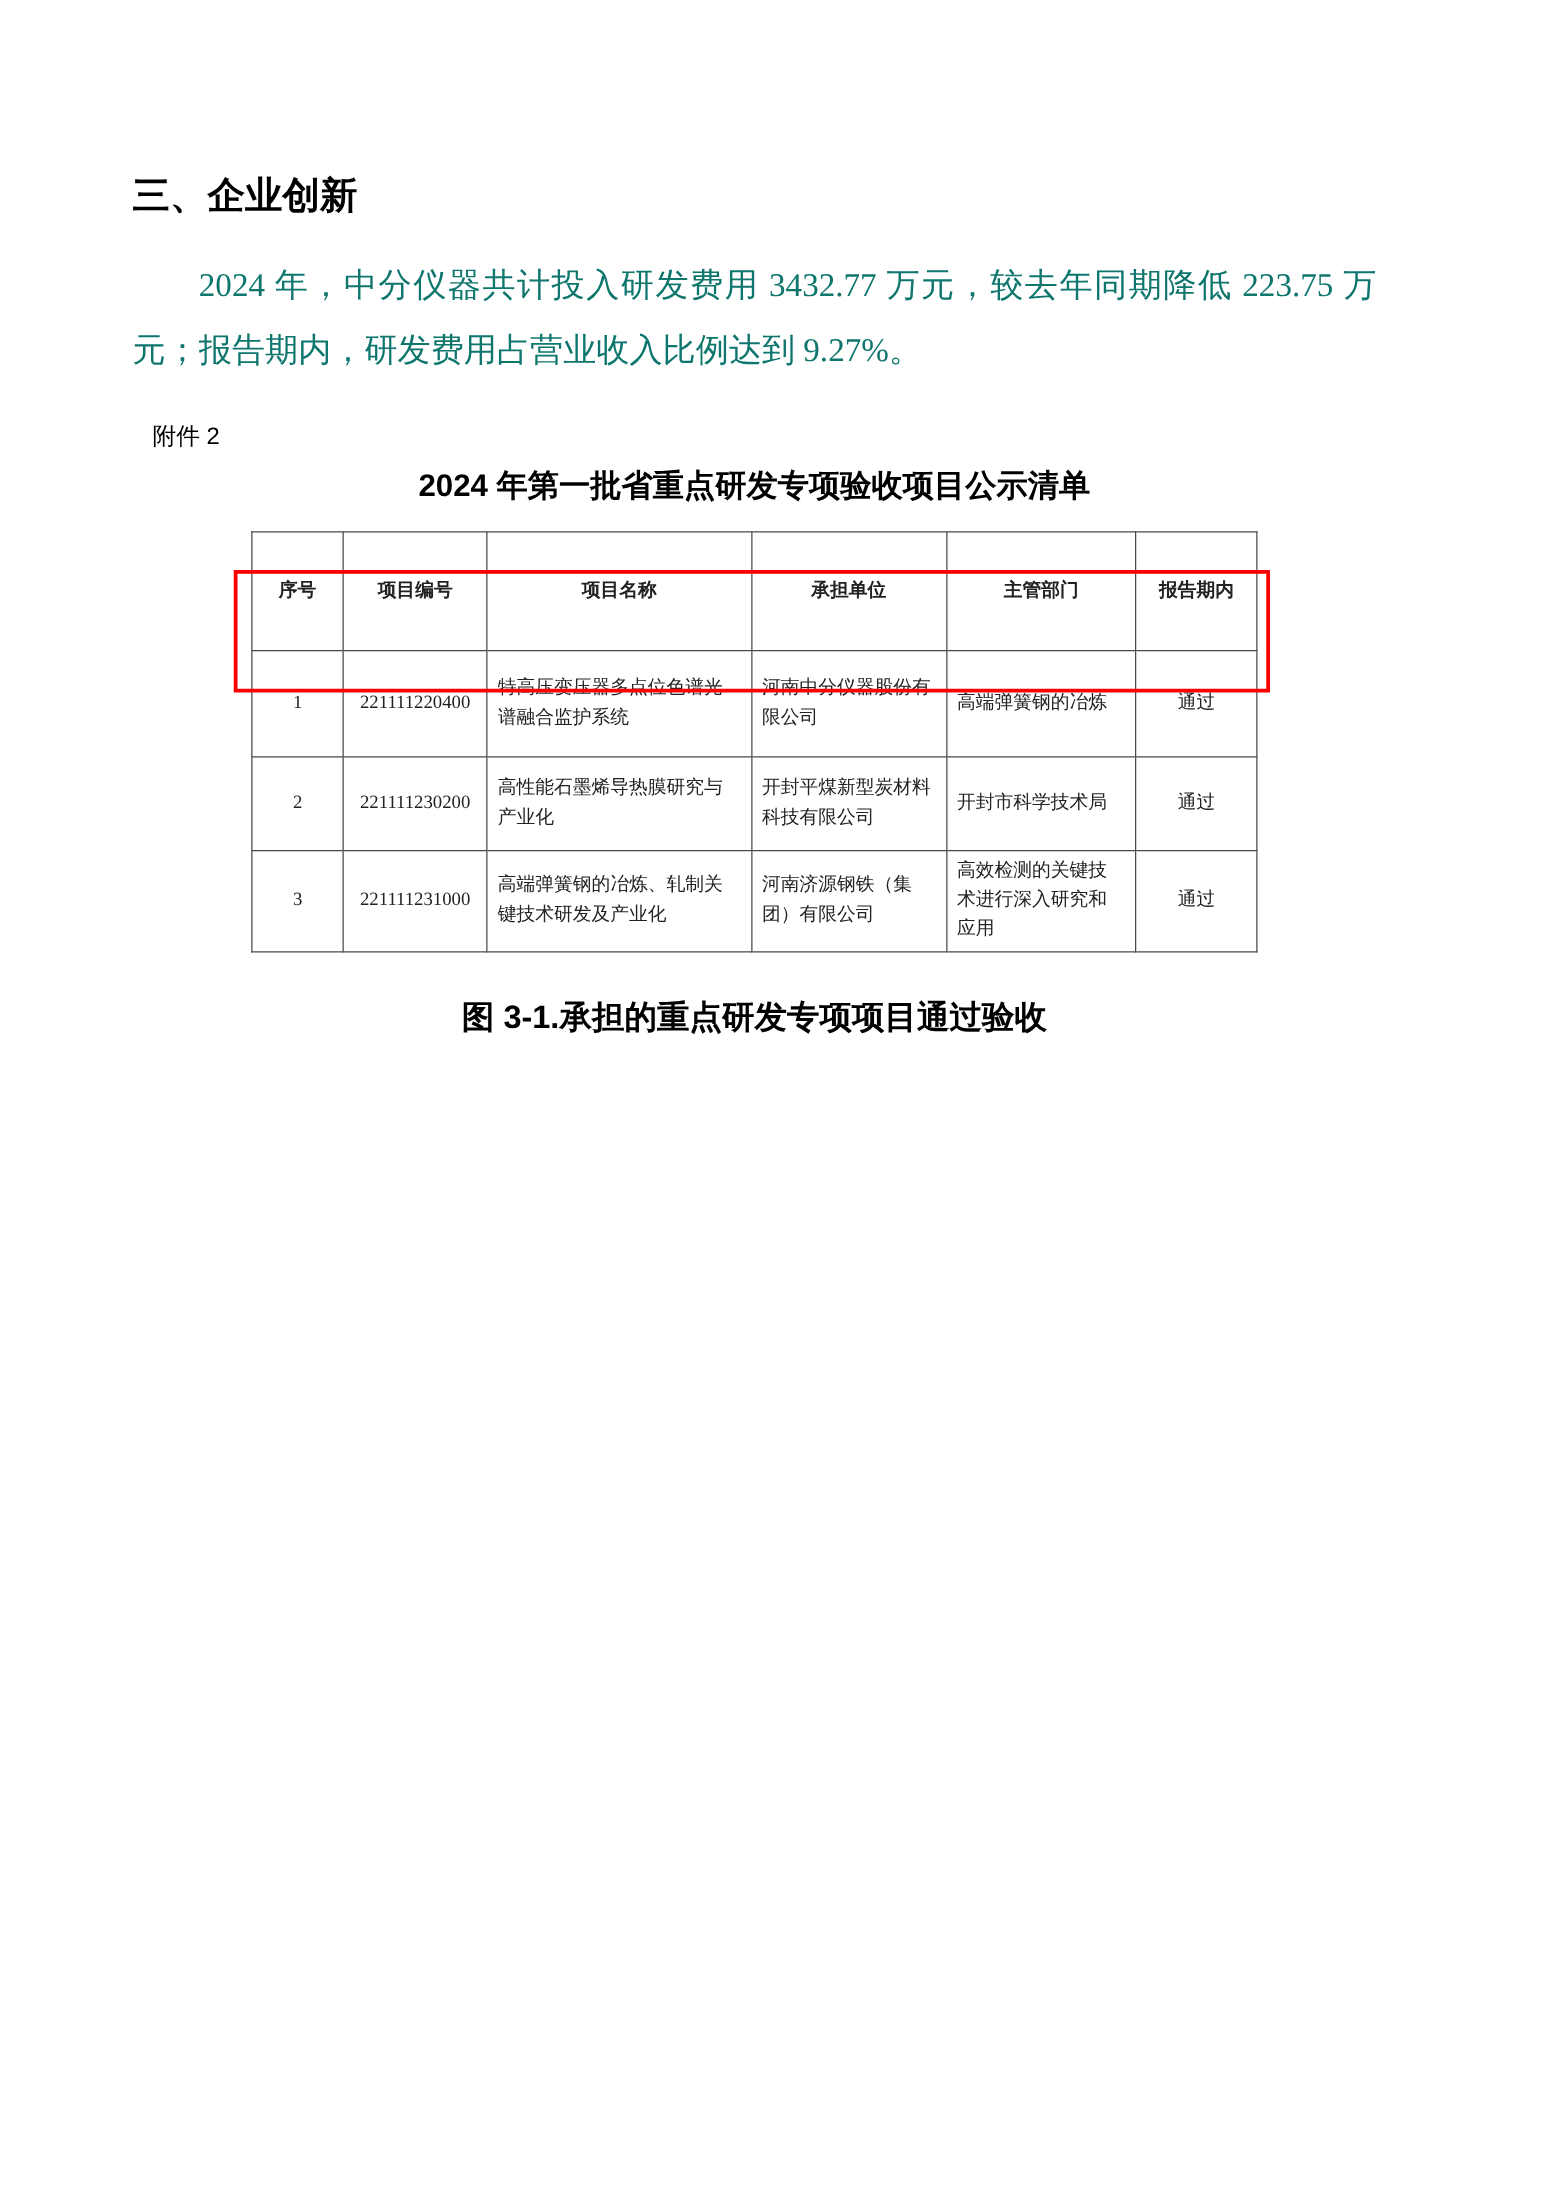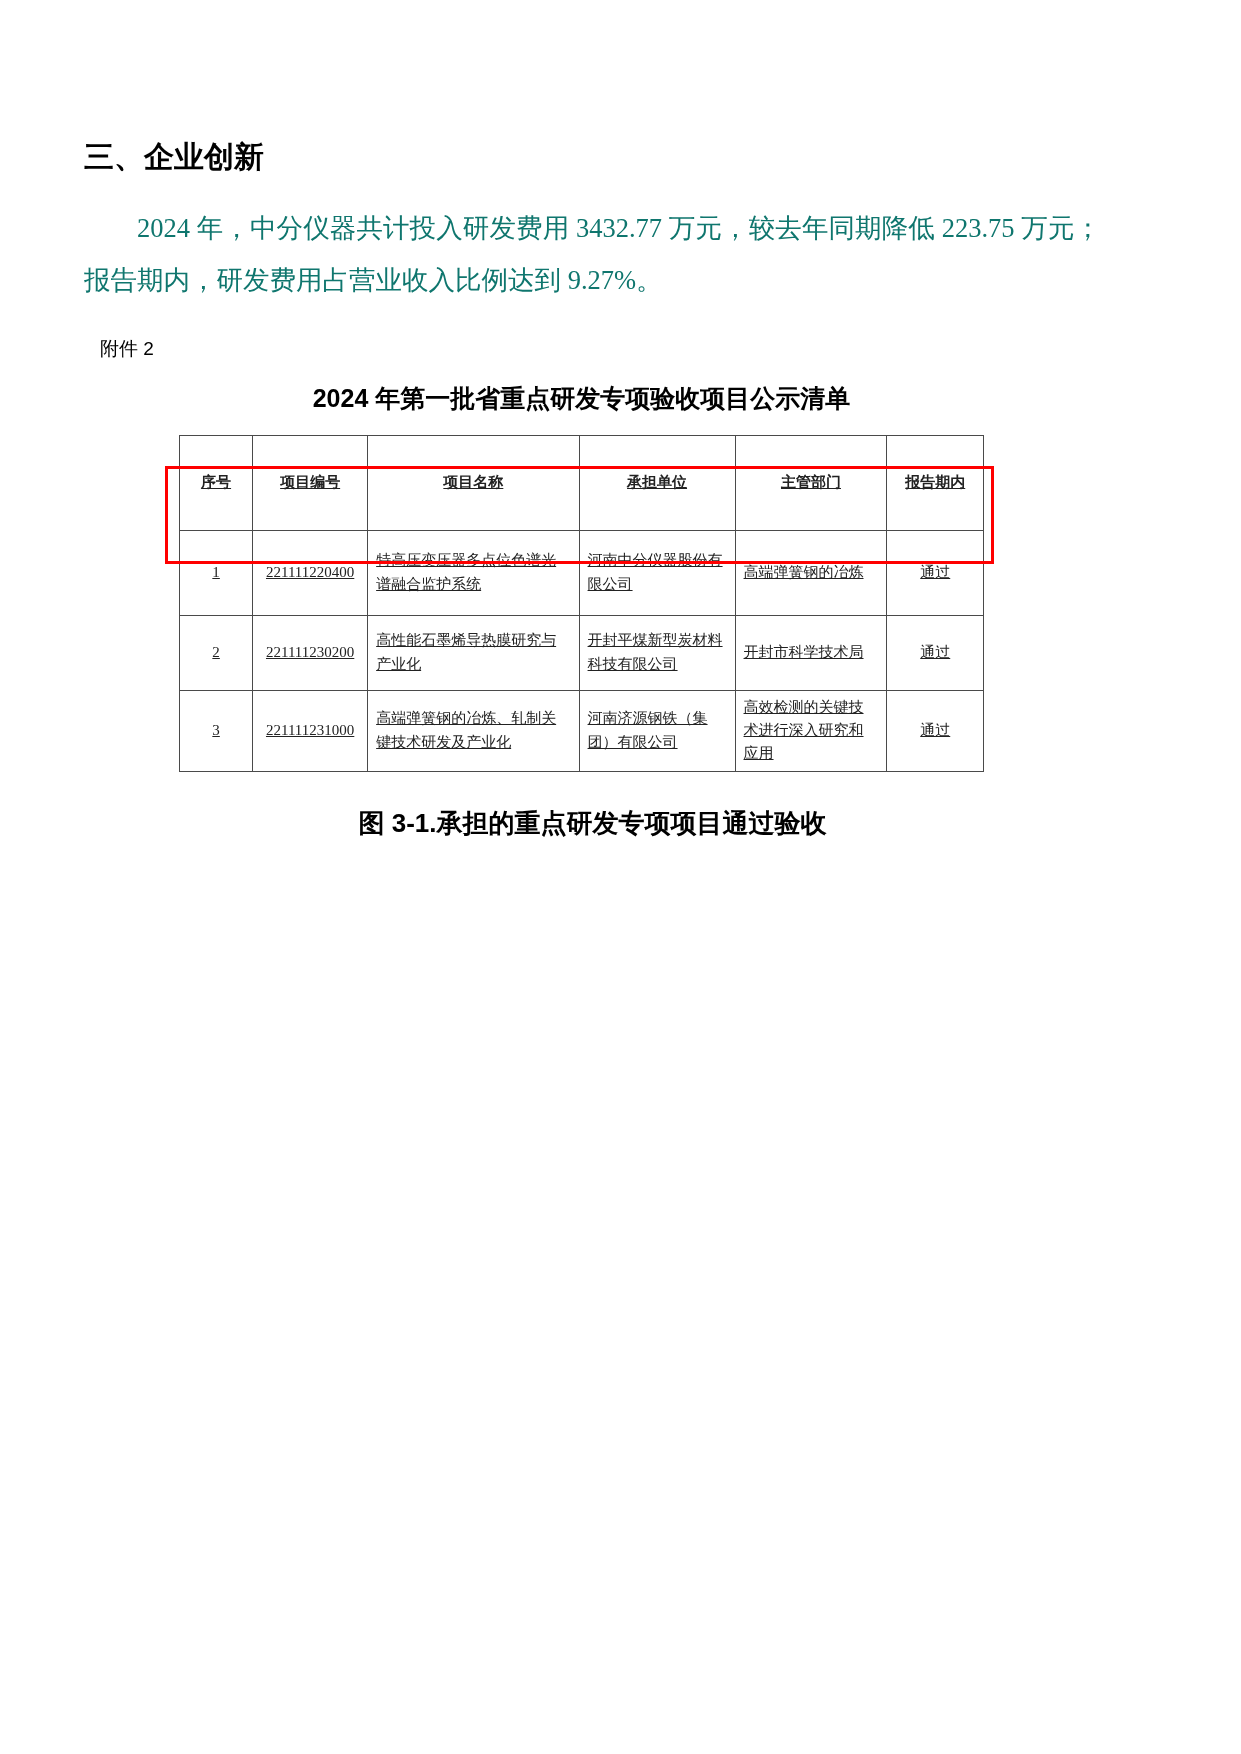--- a/index.html
+++ b/index.html
@@ -6,21 +6,21 @@
   .page {
     position: relative;
     width: 1241px;
     height: 1754px;
     background: #ffffff;
     color: #111111;
     overflow: hidden;
     font-family: "Liberation Serif", "DejaVu Serif", serif;
   }
   .content {
-    padding: 138px 140px 0 84px;
+    padding: 138px 140px 0 106px;
   }
   .section-heading {
     font-family: "Liberation Sans", "DejaVu Sans", sans-serif;
     font-weight: 700;
     font-size: 30px;
     line-height: 1.25;
     margin: 0 0 26px 0;
     color: #000000;
   }
   .para {
@@ -33,21 +33,21 @@
   }
   .attachment-label {
     font-family: "Liberation Sans", "DejaVu Sans", sans-serif;
     font-size: 19px;
     margin: 30px 0 0 16px;
     color: #000000;
   }
   .table-wrap {
     position: relative;
     width: 805px;
-    margin: 20px 0 0 95px;
+    margin: 10px 0 0 95px;
   }
   .table-title {
     font-family: "Liberation Sans", "DejaVu Sans", sans-serif;
     font-weight: 700;
     font-size: 25px;
     text-align: center;
     margin: 0 0 20px 0;
     color: #000000;
   }
   table.results {
@@ -55,21 +55,20 @@
     border-collapse: collapse;
     table-layout: fixed;
   }
   table.results th, table.results td {
     border: 1px solid #4a4a4a;
     font-size: 15px;
     color: #222222;
     padding: 4px 8px;
     vertical-align: middle;
     word-break: break-all;
-    text-decoration: underline;
   }
   table.results th {
     font-family: "Liberation Sans", "DejaVu Sans", sans-serif;
     font-weight: 600;
     height: 86px;
     text-align: center;
     background: #ffffff;
   }
   table.results td {
     font-family: "Liberation Serif", "DejaVu Serif", serif;

